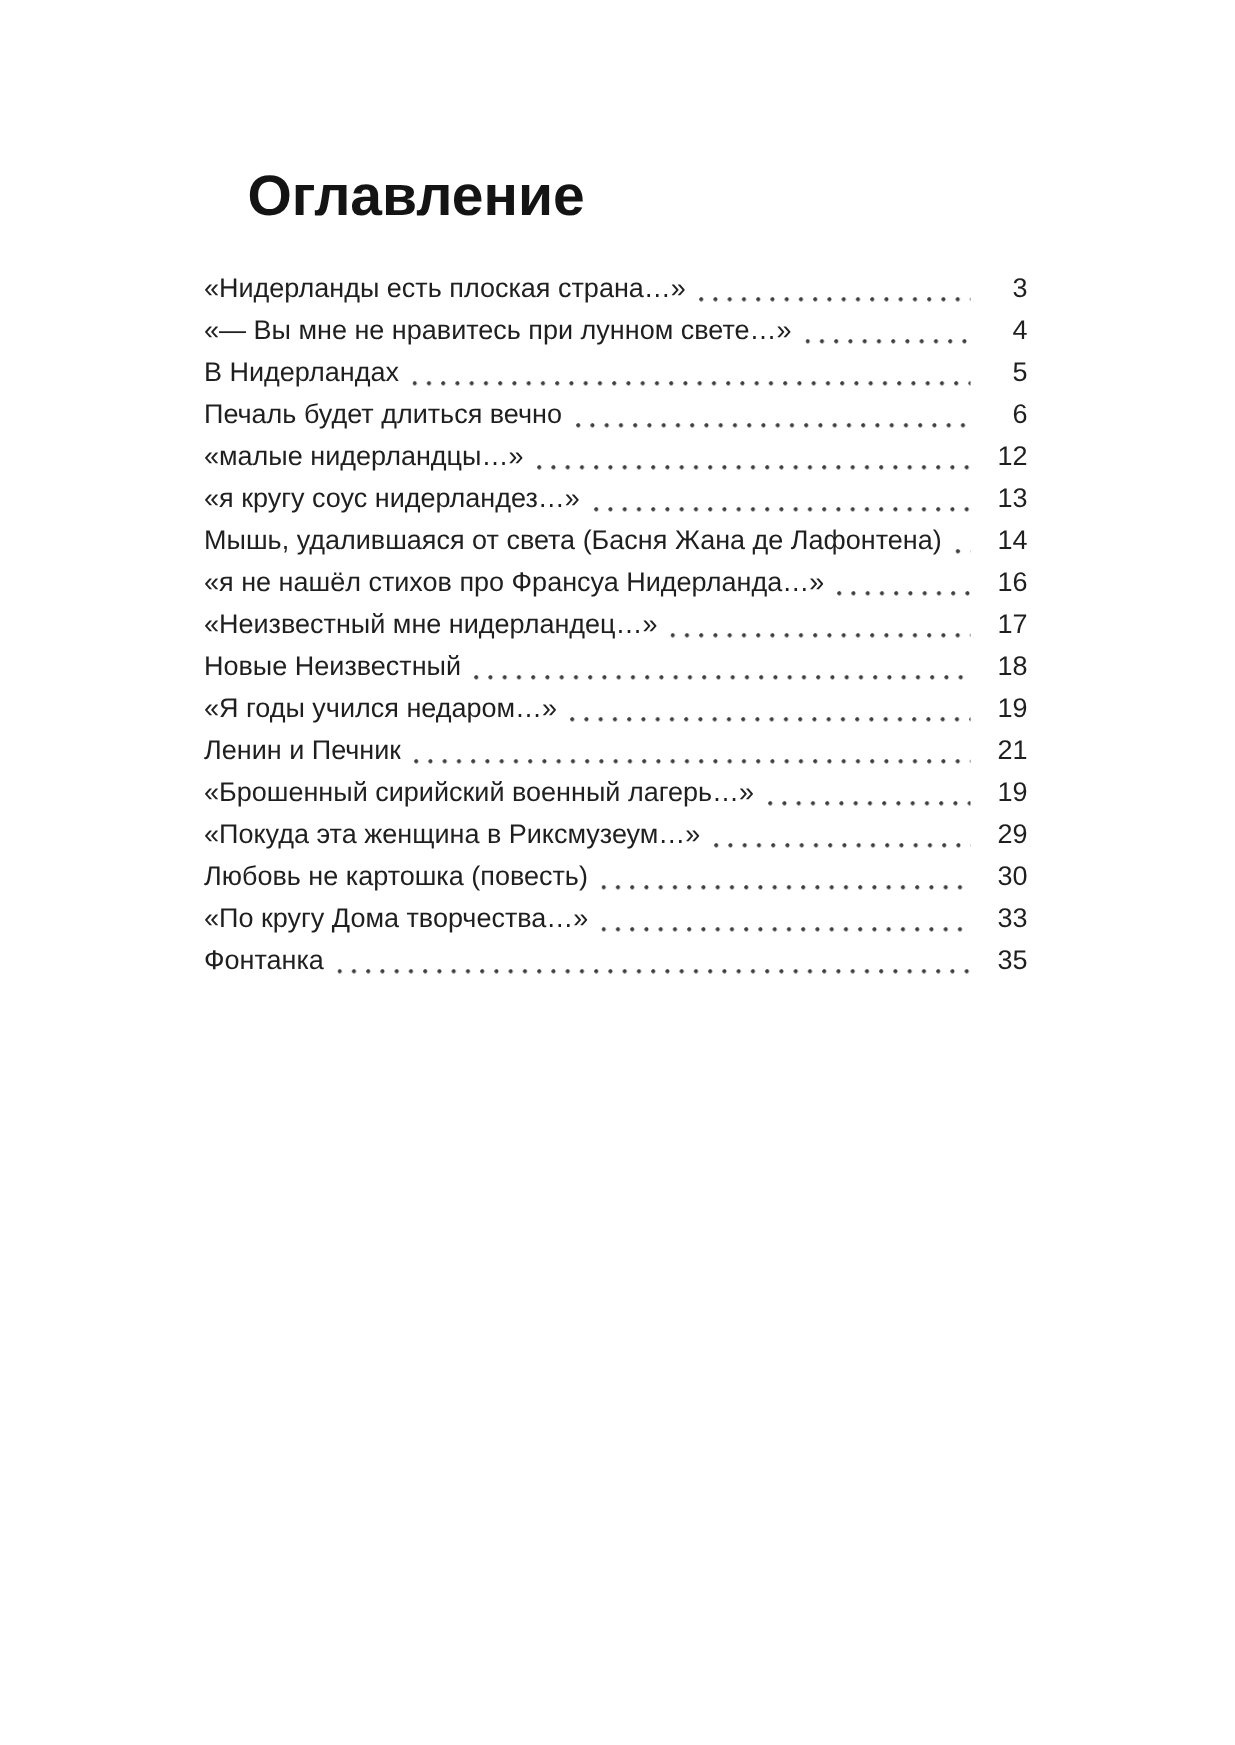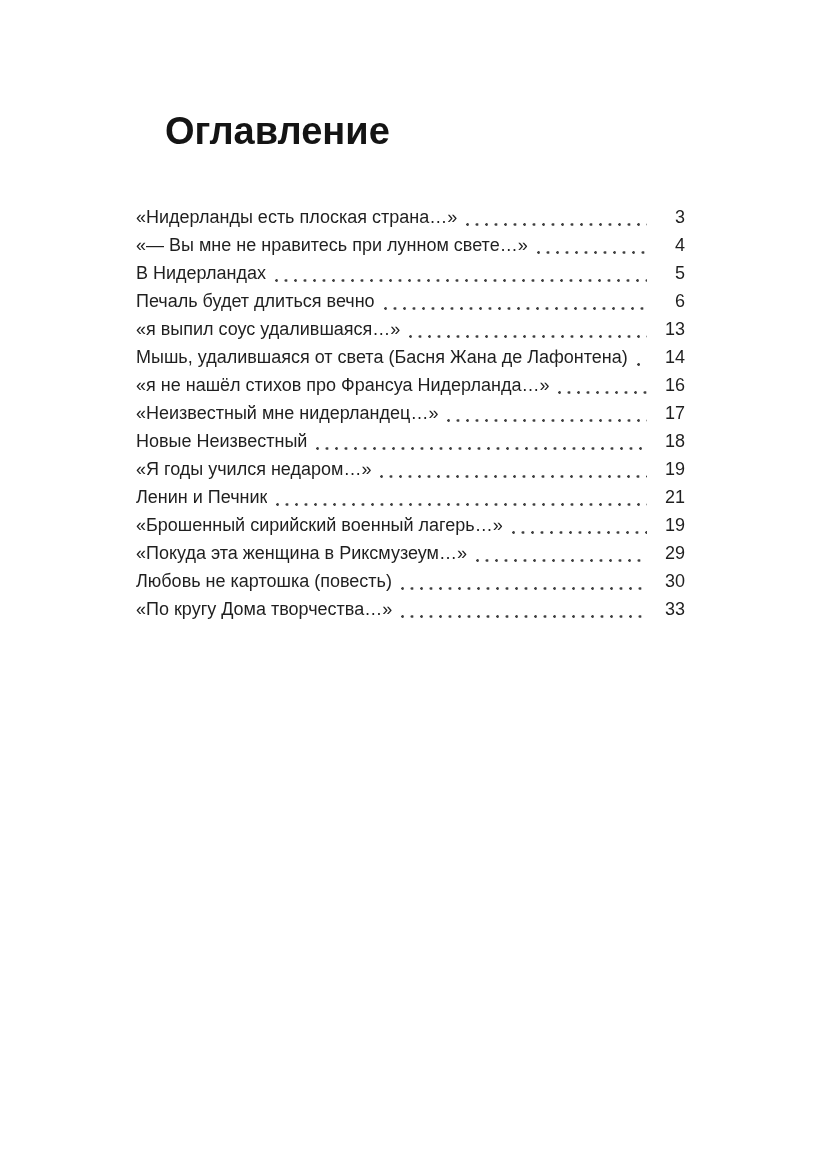--- a/index.html
+++ b/index.html
@@ -24,21 +24,21 @@
   }
   h1.page-title{
     margin:0 0 0 29px;
     font-size:38px;
     line-height:42px;
     font-weight:bold;
     color:var(--c-title);
     letter-spacing:0;
   }
   .entries{
-    margin-top:51px;
+    margin-top:26px;
   }
   .row{
     display:flex;
     align-items:baseline;
     height:28px;
     font-size:18px;
     line-height:28px;
     white-space:nowrap;
   }
   .entry-title{
@@ -82,21 +82,26 @@
         <span class="entry-title">В Нидерландах</span>
         <span class="leader"></span>
         <span class="page-num">5</span>
       </div>
       <div class="row">
         <span class="entry-title">Печаль будет длиться вечно</span>
         <span class="leader"></span>
         <span class="page-num">6</span>
       </div>
       <div class="row">
-        <span class="entry-title">«я выпил соус удалившаяся…»</span>
+        <span class="entry-title">«малые нидерландцы…»</span>
+        <span class="leader"></span>
+        <span class="page-num">12</span>
+      </div>
+      <div class="row">
+        <span class="entry-title">«я кругу соус нидерландез…»</span>
         <span class="leader"></span>
         <span class="page-num">13</span>
       </div>
       <div class="row">
         <span class="entry-title">Мышь, удалившаяся от света (Басня Жана де Лафонтена)</span>
         <span class="leader"></span>
         <span class="page-num">14</span>
       </div>
       <div class="row">
         <span class="entry-title">«я не нашёл стихов про Франсуа Нидерланда…»</span>
@@ -136,14 +141,19 @@
       <div class="row">
         <span class="entry-title">Любовь не картошка (повесть)</span>
         <span class="leader"></span>
         <span class="page-num">30</span>
       </div>
       <div class="row">
         <span class="entry-title">«По кругу Дома творчества…»</span>
         <span class="leader"></span>
         <span class="page-num">33</span>
       </div>
+      <div class="row">
+        <span class="entry-title">Фонтанка</span>
+        <span class="leader"></span>
+        <span class="page-num">35</span>
+      </div>
     </div>
 </div>
 
 </body></html>

